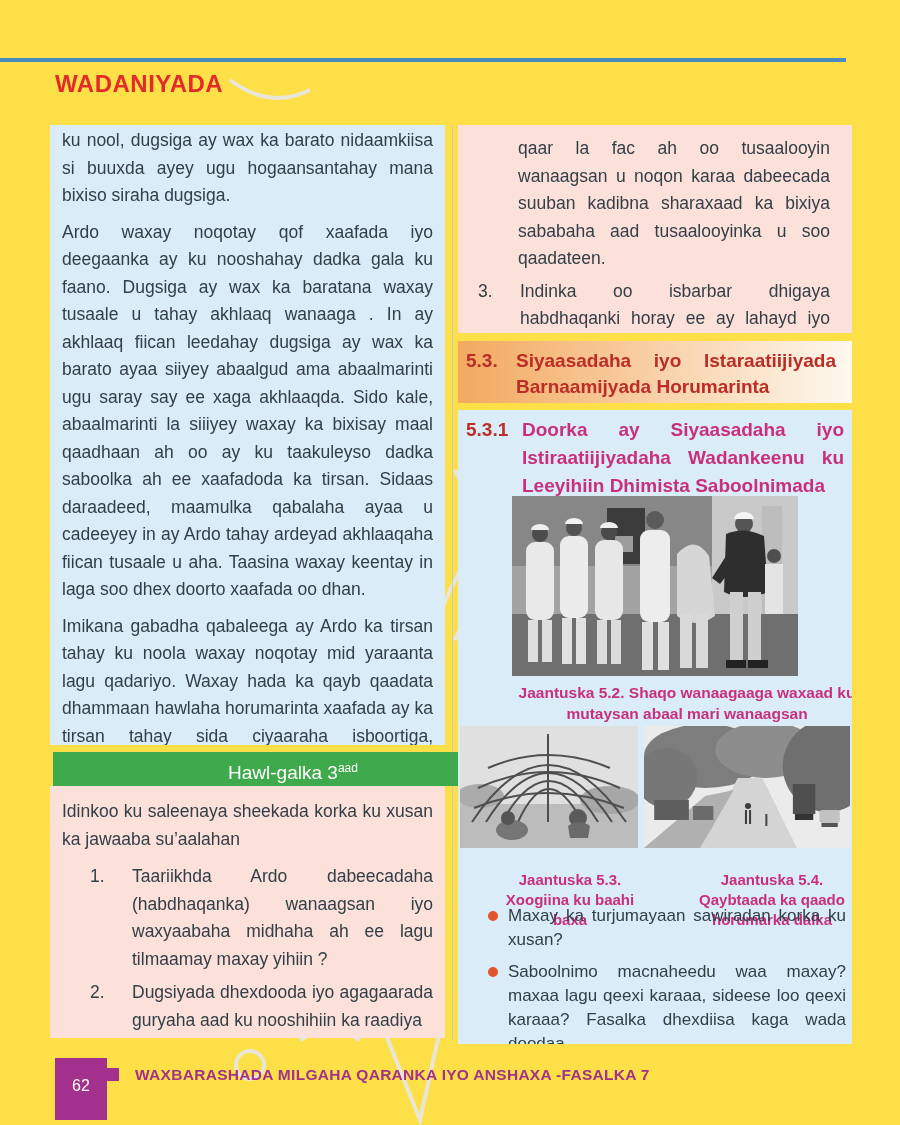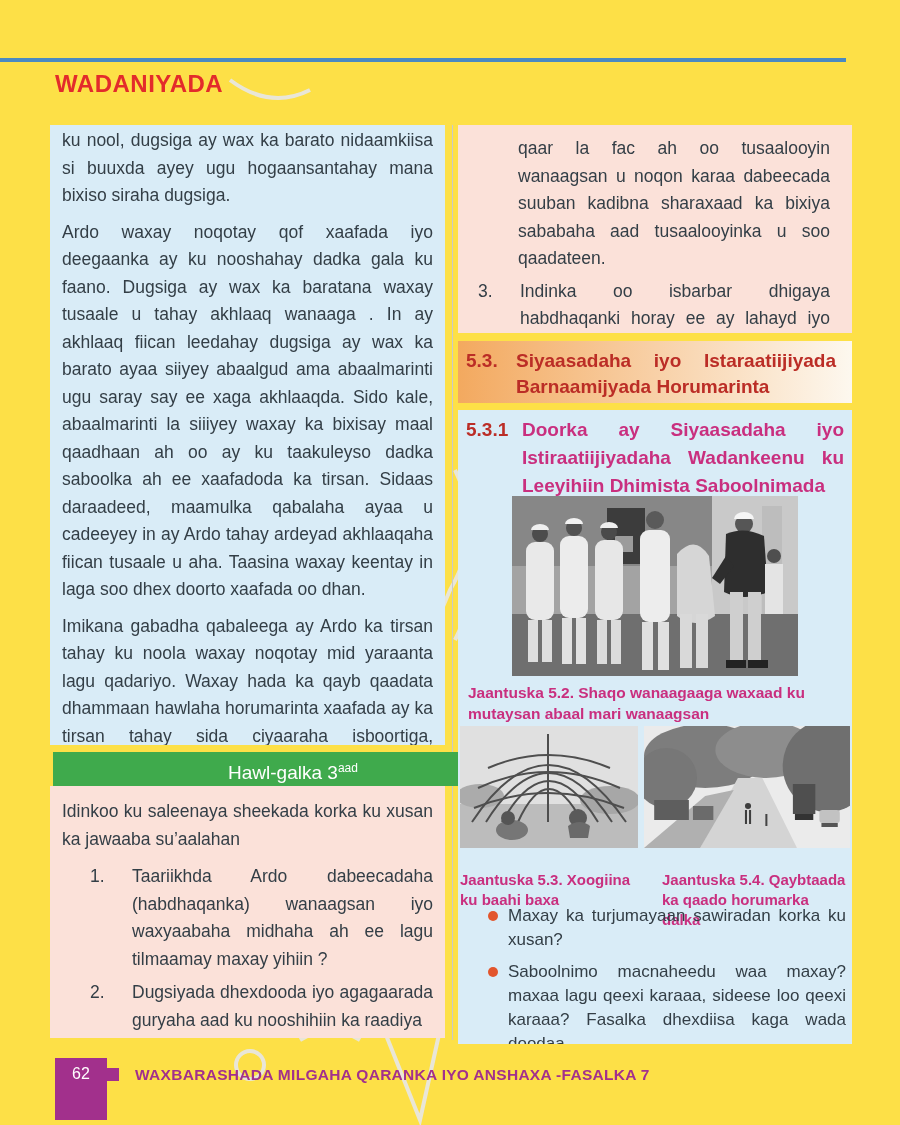--- a/index.html
+++ b/index.html
@@ -43,33 +43,33 @@
   .section-hdr .snum{flex:none;width:50px;}
   .section-hdr .stitle{flex:1;text-align:justify;}
   .right-blue{left:458px;top:410px;width:394px;height:634px;}
   .subsection{
     position:absolute;left:8px;top:6px;width:378px;display:flex;
     font-size:19px;line-height:28px;font-weight:600;
   }
   .subsection .snum{flex:none;width:56px;color:#bb2d26;font-weight:700;}
   .subsection .stitle{flex:1;text-align:justify;color:#c92f7f;}
   .photo-main{position:absolute;left:54px;top:86px;width:286px;height:180px;}
-  .caption{color:#c92f7f;font-size:15.5px;line-height:21px;font-weight:600;}
+  .caption{color:#c92f7f;font-size:15.5px;line-height:21px;font-weight:600;text-align:center;margin-left:32px;}
   .cap52{position:absolute;left:10px;top:272px;width:374px;}
   .photo-row{position:absolute;left:2px;top:316px;width:390px;display:flex;gap:6px;}
   .photo-sm{height:122px;}
   .cap-row{position:absolute;left:2px;top:460px;width:390px;display:flex;gap:14px;}
   .cap-row .caption{flex:1;font-size:15px;line-height:20px;}
   .bullets{position:absolute;left:8px;top:494px;width:380px;}
   .bullet-item{display:flex;margin-bottom:8px;}
   .bullet-dot{flex:none;width:10px;height:10px;border-radius:50%;background:#e2552c;margin:7px 10px 0 22px;}
   .bullet-text{flex:1;font-size:17px;line-height:24px;text-align:justify;}
   
   .footer-box{left:55px;top:1058px;width:52px;height:62px;background:#a2308c;color:#ffffff;
-    font-size:16px;text-align:center;padding-top:7px;box-sizing:border-box;}
+    font-size:16px;text-align:center;padding-top:19px;box-sizing:border-box;}
   .footer-square{left:106px;top:1068px;width:13px;height:13px;background:#a2308c;}
   .footer-text{left:135px;top:1066px;color:#a2308c;font-size:15.5px;font-weight:600;letter-spacing:0.3px;}
   
   .watermark{left:0;top:0;width:900px;height:1125px;pointer-events:none;}
   svg{display:block;}
 </style>
 </head>
 <body>
 
 <div class="page">

